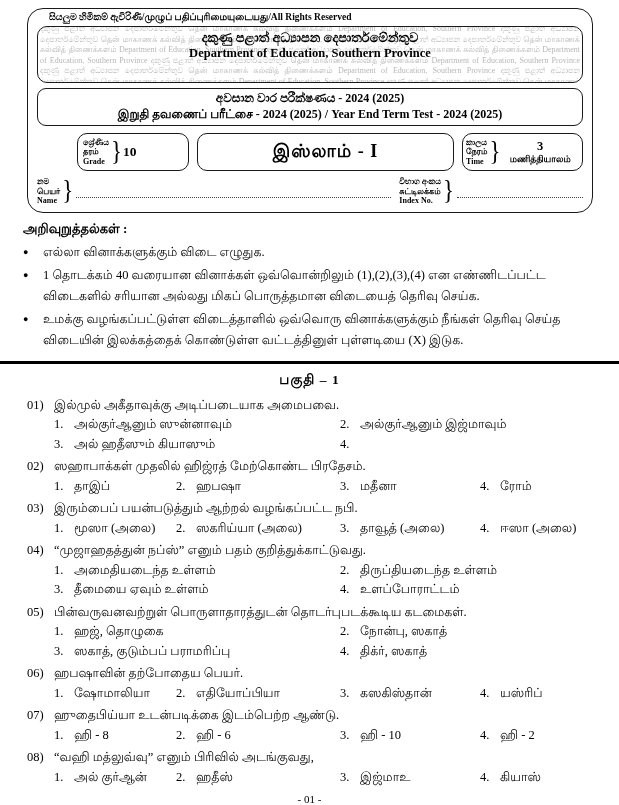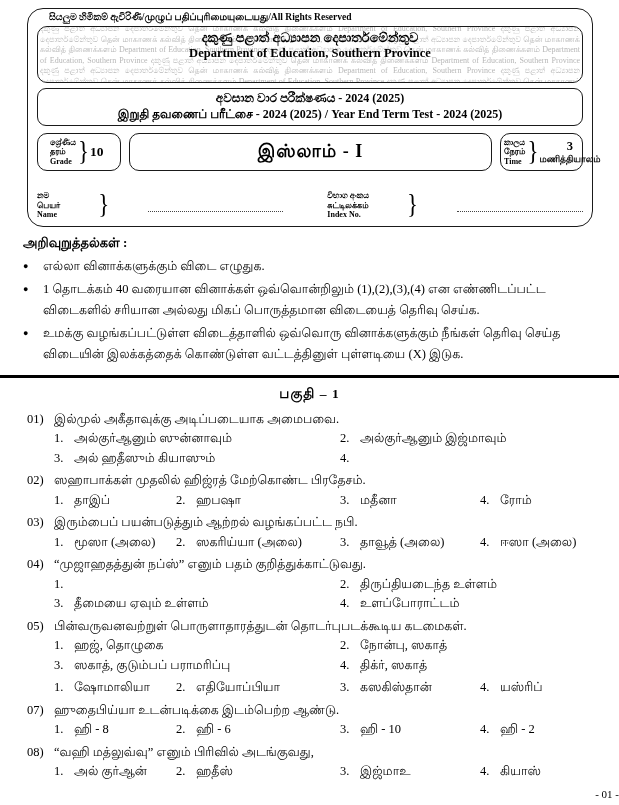--- a/index.html
+++ b/index.html
@@ -18,31 +18,31 @@
   .dept-si{font-size:13px;font-weight:bold;line-height:16px;}
   .dept-ta{font-size:12.5px;font-weight:bold;line-height:16px;}
   .dept-en{font-size:12.5px;font-weight:bold;line-height:15px;}
   .title-box{border:1.2px solid #1a1a1a;border-radius:9px;margin-top:5px;text-align:center;
              padding:2px 10px 3px;}
   .title-si{font-size:12px;font-weight:bold;line-height:15px;}
   .title-ta{font-size:12px;font-weight:bold;line-height:16px;}
 
   .info-row{display:flex;margin-top:7px;height:38px;}
   .pill{border:1.2px solid #1a1a1a;border-radius:10px;box-sizing:border-box;display:flex;align-items:center;}
-  .grade-box{width:84px;padding:1px 12px;}
+  .grade-box{width:112px;padding:1px 5px;margin-left:40px;}
   .labels{display:flex;flex-direction:column;font-size:8px;font-weight:bold;line-height:9.5px;white-space:nowrap;}
   .brace{font-size:23px;font-weight:normal;margin:0 1px 0 2px;transform:scaleY(1.2);flex:none;}
   .grade-val{flex:1;text-align:left;font-size:13.5px;font-weight:bold;}
   .subject-box{flex:1;margin:0 8px;justify-content:center;font-size:18px;font-weight:bold;letter-spacing:1px;}
-  .time-box{width:83px;padding:1px 3px;}
+  .time-box{width:121px;padding:1px 3px;}
   .time-vals{flex:1;text-align:center;}
   .time-num{font-size:12.5px;font-weight:bold;line-height:13px;}
   .time-unit{font-size:9px;font-weight:bold;line-height:12px;white-space:nowrap;}
 
-  .name-row{display:flex;margin-top:20px;align-items:center;gap:36px;}
+  .name-row{display:flex;margin-top:6px;align-items:center;}
   .dotted{border-bottom:1.6px dotted #444;height:14px;box-sizing:border-box;}
   .name-dots{flex:1;margin:0 8px 0 2px;}
   .idx-dots{width:126px;margin-left:2px;}
 
   
   .instructions{margin:8px 20px 0 23px;font-size:12.5px;}
   .instr-heading{font-weight:bold;font-size:13px;margin-bottom:4px;}
   .instr-item{display:flex;line-height:21px;margin-bottom:2px;}
   .instr-item .bullet{width:20px;flex:none;font-size:9px;line-height:21px;}
   .instr-text{flex:1;}
@@ -56,21 +56,21 @@
   .q-block{margin-bottom:3px;}
   .q-line{display:flex;line-height:19.5px;}
   .q-no{width:27px;flex:none;}
   .q-text{flex:1;}
   .q-options{margin-left:27px;}
   .q-options.two-col{display:grid;grid-template-columns:286px auto;}
   .q-options.four-col{display:grid;grid-template-columns:122px 164px 140px auto;}
   .opt{display:flex;line-height:19.5px;}
   .opt-num{width:20px;flex:none;}
 
-  .footer{text-align:right;font-size:11px;margin-top:6px;}
+  .footer{text-align:center;font-size:11px;margin-top:6px;}
 </style>
 </head>
 <body>
 
 <div class="outer-box">
   <div class="rights-line">සියලුම හිමිකම් ඇවිරිණි/முழுப் பதிப்புரிமையுடையது/All Rights Reserved</div>
 
   <div class="dept-box">
     <div class="watermark" id="watermark">දකුණු පළාත් අධ්‍යාපන දෙපාර්තමේන්තුව தென் மாகாணக் கல்வித் திணைக்களம் Department of Education, Southern Province දකුණු පළාත් අධ්‍යාපන දෙපාර්තමේන්තුව தென் மாகாணக் கல்வித் திணைக்களம் Department of Education, Southern Province දකුණු පළාත් අධ්‍යාපන දෙපාර්තමේන්තුව தென் மாகாணக் கல்வித் திணைக்களம் Department of Education, Southern Province දකුණු පළාත් අධ්‍යාපන දෙපාර්තමේන්තුව தென் மாகாணக் கல்வித் திணைக்களம் Department of Education, Southern Province දකුණු පළාත් අධ්‍යාපන දෙපාර්තමේන්තුව தென் மாகாணக் கல்வித் திணைக்களம் Department of Education, Southern Province දකුණු පළාත් අධ්‍යාපන දෙපාර්තමේන්තුව தென் மாகாணக் கல்வித் திணைக்களம் Department of Education, Southern Province දකුණු පළාත් අධ්‍යාපන දෙපාර්තමේන්තුව தென் மாகாணக் கல்வித் திணைக்களம் Department of Education, Southern Province දකුණු පළාත් අධ්‍යාපන දෙපාර්තමේන්තුව தென் மாகாணக் கல்வித் திணைக்களம் Department of Education, Southern Province </div>
     <div class="dept-content">
@@ -226,20 +226,21 @@
       </div>
     </div>
     <div class="q-block">
       <div class="q-line">
         <span class="q-no">04)</span>
         <span class="q-text">“முஜாஹதத்துன் நப்ஸ்” எனும் பதம் குறித்துக்காட்டுவது.</span>
       </div>
       <div class="q-options two-col">
         <div class="opt">
           <span class="opt-num">1.</span>
+          <span>அமைதியடைந்த உள்ளம்</span>
         </div>
         <div class="opt">
           <span class="opt-num">2.</span>
           <span>திருப்தியடைந்த உள்ளம்</span>
         </div>
         <div class="opt">
           <span class="opt-num">3.</span>
           <span>தீமையை ஏவும் உள்ளம்</span>
         </div>
         <div class="opt">
@@ -266,20 +267,24 @@
           <span class="opt-num">3.</span>
           <span>ஸகாத், குடும்பப் பராமரிப்பு</span>
         </div>
         <div class="opt">
           <span class="opt-num">4.</span>
           <span>திக்ர், ஸகாத்</span>
         </div>
       </div>
     </div>
     <div class="q-block">
+      <div class="q-line">
+        <span class="q-no">06)</span>
+        <span class="q-text">ஹபஷாவின் தற்போதைய பெயர்.</span>
+      </div>
       <div class="q-options four-col">
         <div class="opt">
           <span class="opt-num">1.</span>
           <span>ஷோமாலியா</span>
         </div>
         <div class="opt">
           <span class="opt-num">2.</span>
           <span>எதியோப்பியா</span>
         </div>
         <div class="opt">

